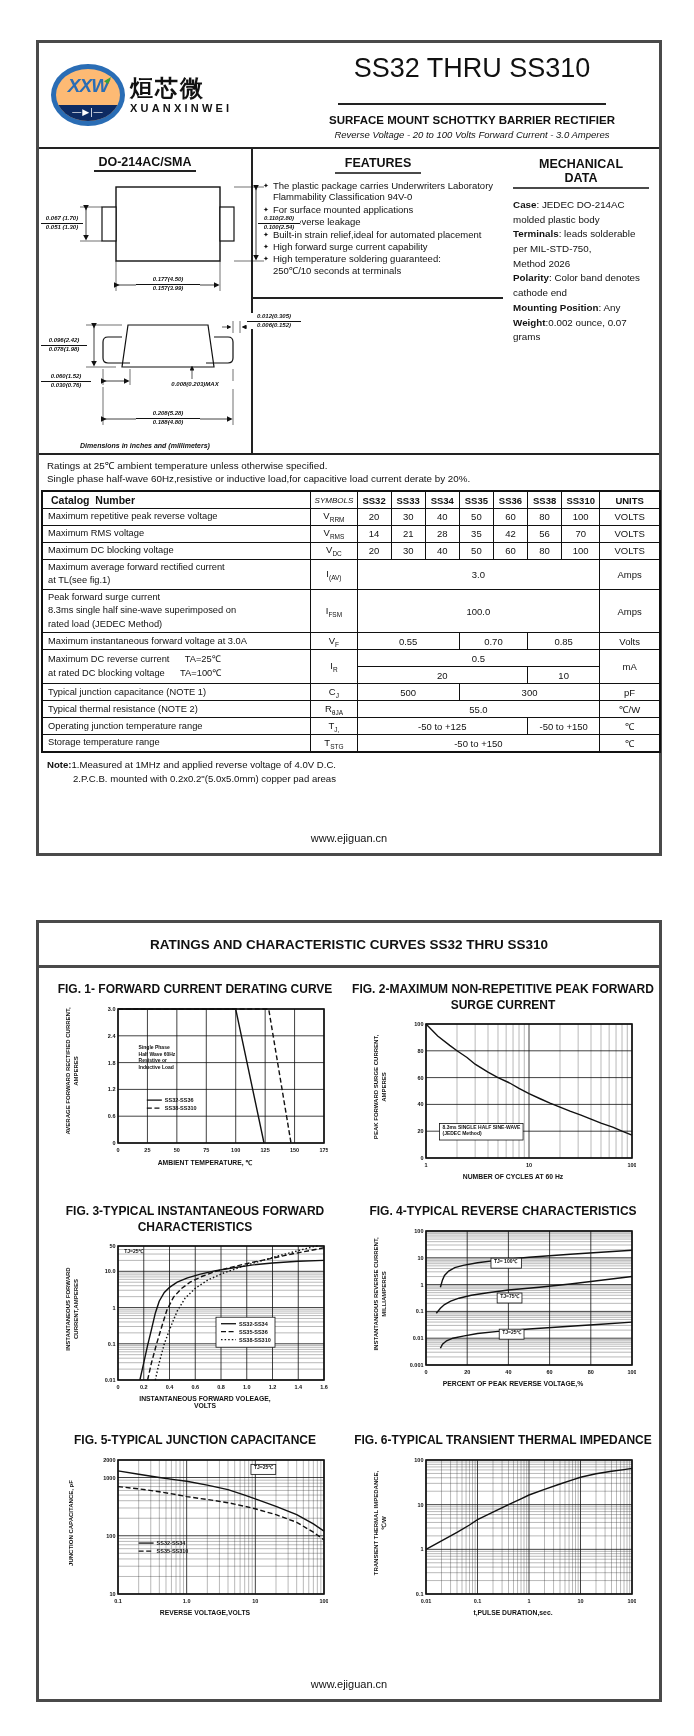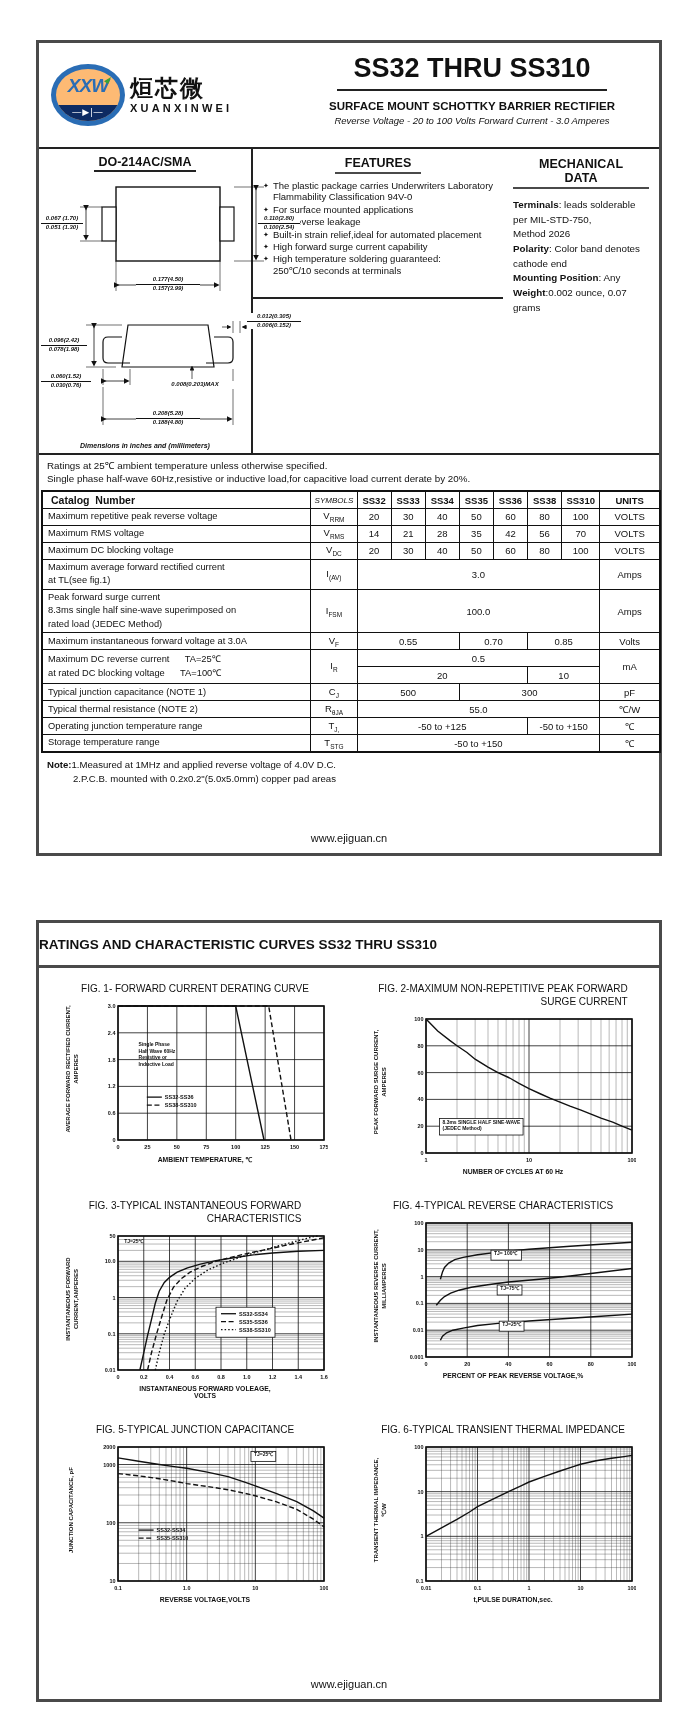--- a/index.html
+++ b/index.html
@@ -12,21 +12,21 @@
 .hdr{display:flex;height:106px;border-bottom:2px solid #222}
 .logo-wrap{width:246px;display:flex;align-items:center;padding-left:12px}
 .logo-ellipse{width:74px;height:62px;border:5px solid #2a6db5;border-radius:50%;position:relative;overflow:hidden;flex:none;background:#fdba74}
 .logo-xxw{position:absolute;top:6px;left:0;right:0;text-align:center;color:#2a6db5;font-weight:bold;font-style:italic;font-size:19px;letter-spacing:-1px}
 .logo-spark{position:absolute;top:8px;right:9px;width:7px;height:7px;background:#3aa335;clip-path:polygon(0 60%,100% 0,60% 100%)}
 .logo-chord{position:absolute;bottom:0;left:0;right:0;height:16px;background:#0d2b63;color:#fff;text-align:center;font-size:9px;line-height:15px;letter-spacing:1px}
 .logo-txt{margin-left:5px}
 .logo-cn{font-size:23px;font-weight:bold;letter-spacing:2px;line-height:1.05}
 .logo-en{font-size:11px;letter-spacing:3.2px;margin-top:2px;font-weight:bold}
 .hdr-right{flex:1;text-align:center;padding-top:10px}
-.doc-title{font-size:27px;font-weight:bold;display:inline-block;border-bottom:2px solid #222;padding:0 16px 5px}
+.doc-title{font-size:27px;font-weight:normal;display:inline-block;border-bottom:2px solid #222;padding:0 16px 19px}
 .doc-sub{font-size:11.5px;font-weight:bold;margin-top:9px}
 .doc-tag{font-size:9.5px;font-style:italic;margin-top:3px}
 
 .mid{display:flex;height:306px;border-bottom:2px solid #222}
 .pkg{width:214px;border-right:2px solid #222;position:relative;flex:none}
 .pkg-title{position:absolute;top:6px;left:0;right:0;text-align:center;font-weight:bold;font-size:12.5px}
 .pkg-title span{display:inline-block;border-bottom:2px solid #222;padding:0 4px 1px}
 .pkg-svg{position:absolute;left:3px;top:24px}
 .dim{position:absolute;font-size:6px;font-weight:bold;font-style:italic;text-align:center;line-height:1.25;background:#fff}
 .dim .top{display:block;border-bottom:1px solid #111;padding:0 1px}
@@ -53,24 +53,24 @@
 th{font-weight:bold}
 th.h0{text-align:left;padding-left:8px;font-size:10.5px;white-space:pre-wrap}
 th.h1{font-style:italic;font-weight:normal;font-size:8px}
 td.lbl{text-align:left;padding-left:5px;white-space:pre-wrap;line-height:1.45;font-size:9.3px}
 sub{font-size:6.5px}
 .notes{padding:5px 8px;font-size:9.6px;line-height:1.5}
 .notes .indent{margin-left:26px}
 .pg-footer{position:absolute;bottom:9px;left:0;right:0;text-align:center;font-size:11px}
 .pg-footer a{color:#111;text-decoration:none}
 
-.p2-band{border-bottom:3px solid #4a4a4a;text-align:left;font-weight:bold;font-size:13.5px;padding:14px 0 13px}
+.p2-band{border-bottom:3px solid #4a4a4a;text-align:center;font-weight:bold;font-size:13.5px;padding:14px 0 13px}
 .figs{display:grid;grid-template-columns:1fr 1fr;padding:14px 2px 0;justify-items:center}
 .fig{display:flex;flex-direction:column;align-items:center;margin-bottom:24px}
-.fig-title{font-size:10px;font-weight:normal;text-align:right;white-space:pre-line;line-height:1.3;margin-bottom:3px}
+.fig-title{font-size:12px;font-weight:bold;text-align:center;white-space:pre-line;line-height:1.3;margin-bottom:3px}
 .fig-body{display:flex;align-items:center}
 .ylab{width:20px;height:154px;position:relative;flex:none}
 .ylab>div{position:absolute;left:50%;top:46%;width:170px;transform:translate(-50%,-50%) rotate(-90deg);text-align:center;font-size:6px;font-weight:bold;white-space:pre-line;line-height:1.25}
 .fig-xlabel{font-size:6.8px;font-weight:bold;text-align:center;white-space:pre-line;margin-top:3px;padding-left:20px}
 svg text{font-weight:bold;fill:#111;font-family:"Liberation Sans",sans-serif}
 </style>
 </head>
 <body>
 
 <div class="page" id="page1">
@@ -193,20 +193,21 @@
             <li>
               <span class="blt">✦</span>
               <span class="feat-text">High temperature soldering guaranteed:
 250℃/10 seconds at terminals</span>
             </li>
           </ul>
       </div>
       <div class="mech">
         <div class="sec-title"><span>MECHANICAL DATA</span></div>
         <div class="mech-items">
+            <div><b>Case</b>: JEDEC DO-214AC molded plastic body</div>
             <div><b>Terminals</b>: leads solderable per MIL-STD-750,
 Method 2026</div>
             <div><b>Polarity</b>: Color band denotes cathode end</div>
             <div><b>Mounting Position</b>: Any</div>
             <div><b>Weight</b>:0.002 ounce, 0.07 grams</div>
           </div>
       </div>
     </div>
   </div>
 

